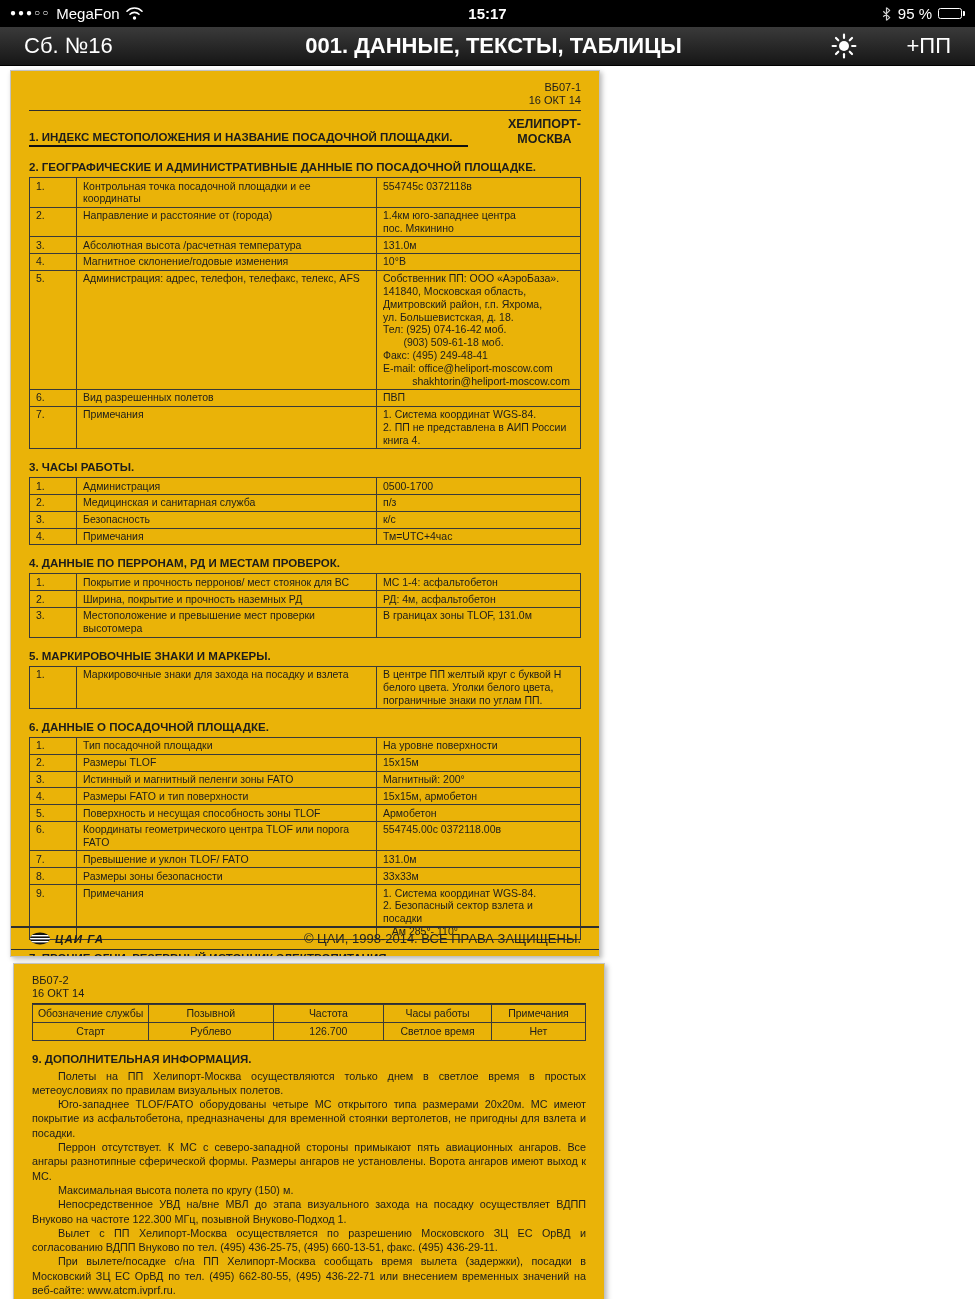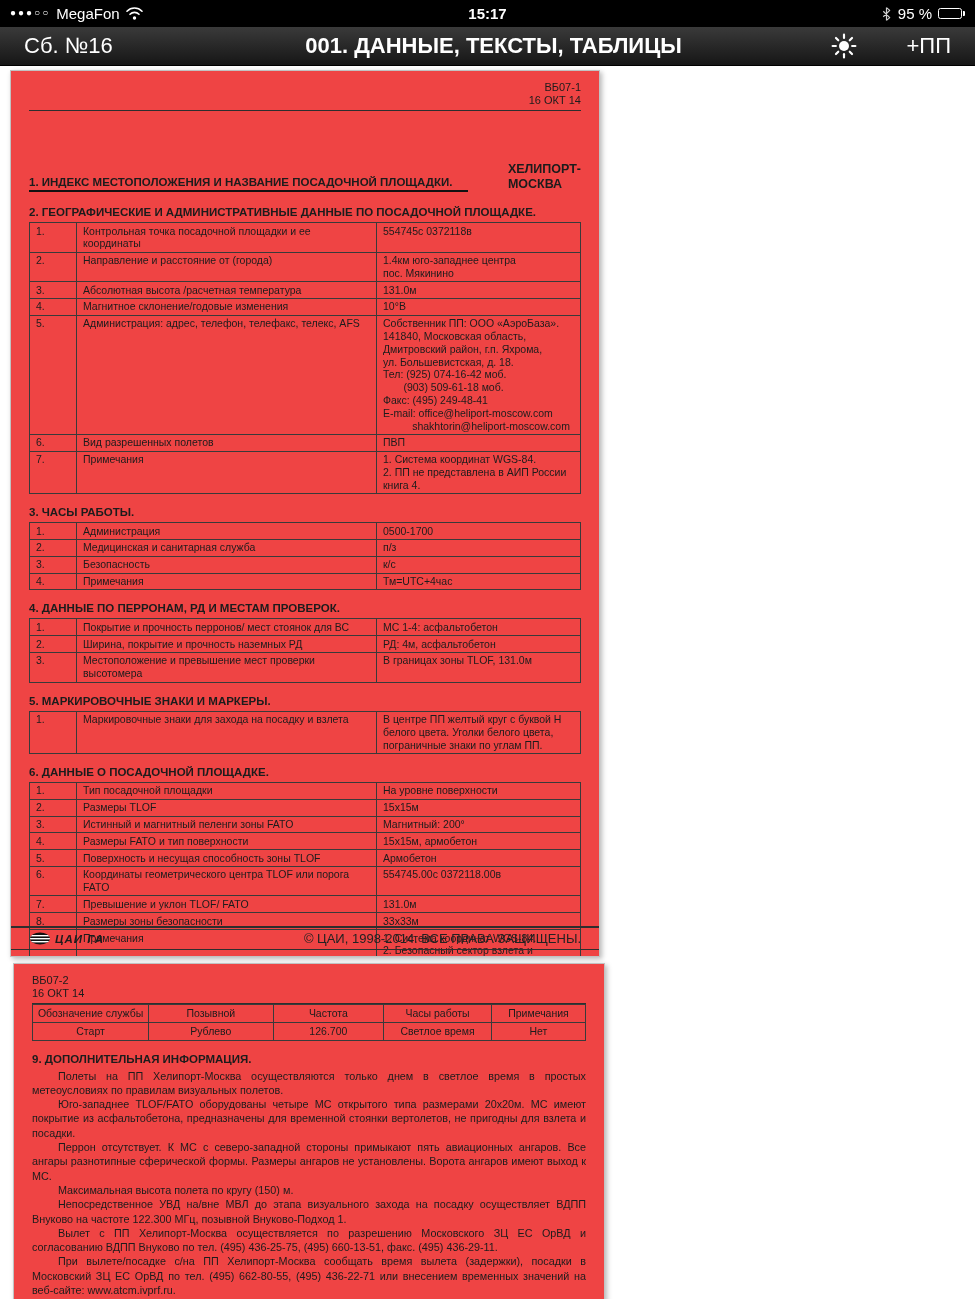--- a/index.html
+++ b/index.html
@@ -27,31 +27,31 @@
     background:linear-gradient(#3a3a3a,#161616);border-bottom:1px solid #000;
     color:#fff;display:flex;align-items:center;box-sizing:border-box;z-index:5;
   }
   .nav-left{position:absolute;left:24px;font-size:22px;}
   .nav-title{width:100%;text-align:center;font-size:22px;font-weight:bold;margin-left:12px;}
   .nav-sun{position:absolute;right:118px;top:6px;}
   .nav-add{position:absolute;right:24px;font-size:22px;}
   
   .content{position:absolute;left:0;top:66px;width:975px;height:1233px;background:#fff;overflow:hidden;}
   .page{
-    position:absolute;background:#ef4444;border:1px solid #c2c2c2;
+    position:absolute;background:#eab308;border:1px solid #c2c2c2;
     box-shadow:2px 2px 5px rgba(0,0,0,.28);box-sizing:border-box;color:#1c1c1c;overflow:hidden;
   }
   .page1{left:10px;top:4px;width:590px;height:887px;padding:10px 18px 0 18px;}
   .page2{left:13px;top:897px;width:592px;height:700px;padding:10px 18px 0 18px;}
   .doc-ref{font-size:11px;line-height:13px;}
   .doc-ref.right{text-align:right;}
   .page-rule{border:none;border-top:1.5px solid #2e2e2e;margin:3px 0 0 0;}
   .head-row{display:flex;justify-content:space-between;align-items:flex-end;margin-top:6px;}
   .sec1-title{font-size:11.5px;font-weight:bold;border-bottom:2px solid #111;padding-bottom:2px;padding-right:16px;}
-  .heliport{font-size:12.5px;font-weight:bold;text-align:left;line-height:15px;margin-top:45px;}
+  .heliport{font-size:12.5px;font-weight:bold;text-align:center;line-height:15px;}
   .sec-heading{font-size:11.5px;font-weight:bold;margin:12px 0 4px 0;}
   .sec-heading.first{margin-top:14px;}
   table.doc{width:100%;border-collapse:collapse;table-layout:fixed;font-size:10.5px;line-height:12.8px;}
   table.doc td{border:1px solid #3a3a3a;padding:1.5px 6px;vertical-align:top;}
   td.c-num{padding-left:8px;}
   .preline{white-space:pre-line;}
   table.comm{text-align:center;}
   table.comm td{padding:2px 4px;}
   
   .p1-footer{

